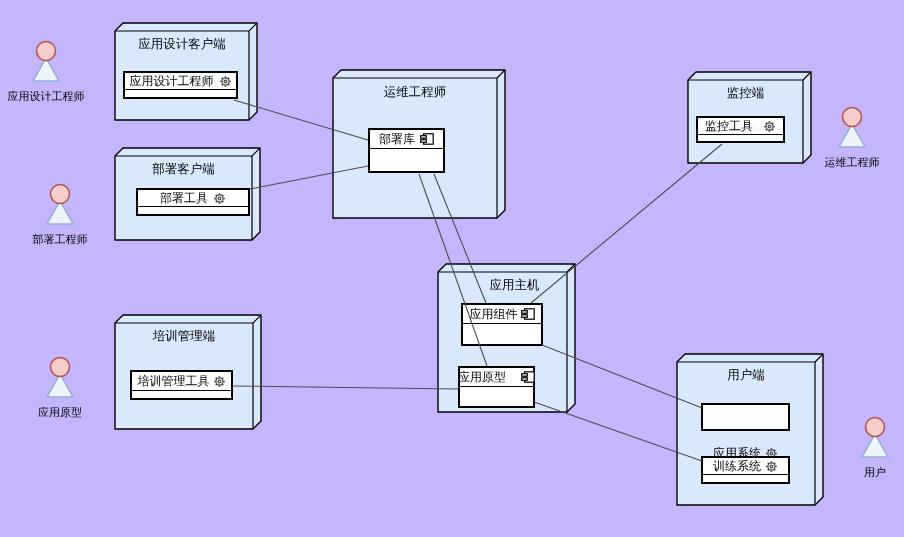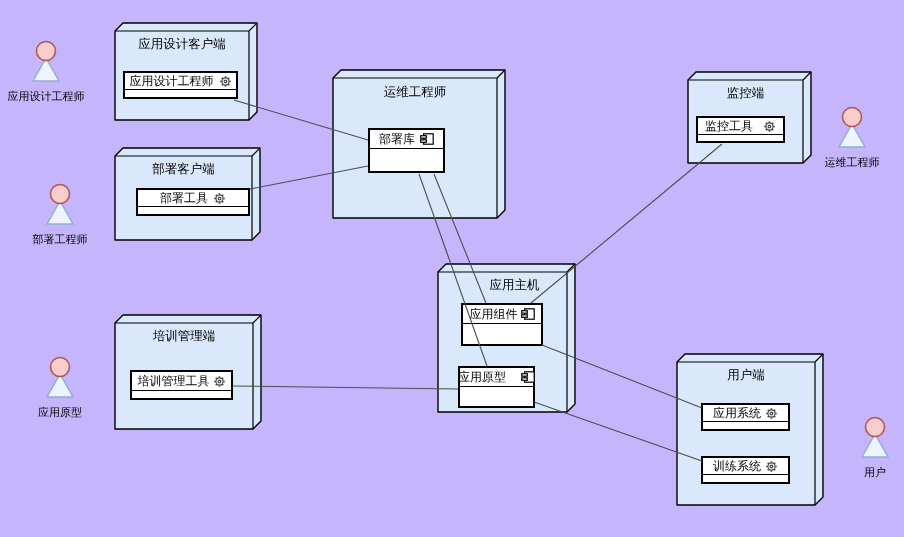--- a/index.html
+++ b/index.html
@@ -179,21 +179,21 @@
               <circle cx="8" cy="8" r="1.7"></circle>
               <path stroke-width="2" d="M12.6,8 L14.6,8 M11.2,11.2 L12.6,12.6 M8,12.6 L8,14.6 M4.8,11.2 L3.4,12.6 M3.4,8 L1.4,8 M4.8,4.8 L3.4,3.4 M8,3.4 L8,1.4 M11.2,4.8 L12.6,3.4"></path>
             </g>
           </svg>
       </span>
     </div>
     <div class="cbox-sub"></div>
   </div>
 
   <div class="cbox" style="left:701px;top:403px;width:89px;height:28px;">
-    <div class="cbox-main" style="gap:4px;padding:1px 2px;">
+    <div class="cbox-main" style="gap:4px;padding:1px 2px;margin-top:40px;">
       <span class="cbox-label">应用系统</span>
       <span class="icon">
         <svg width="13" height="13" viewBox="0 0 16 16">
             <g class="gear" stroke-width="1.5">
               <circle cx="8" cy="8" r="4.4"></circle>
               <circle cx="8" cy="8" r="1.7"></circle>
               <path stroke-width="2" d="M12.6,8 L14.6,8 M11.2,11.2 L12.6,12.6 M8,12.6 L8,14.6 M4.8,11.2 L3.4,12.6 M3.4,8 L1.4,8 M4.8,4.8 L3.4,3.4 M8,3.4 L8,1.4 M11.2,4.8 L12.6,3.4"></path>
             </g>
           </svg>
       </span>

